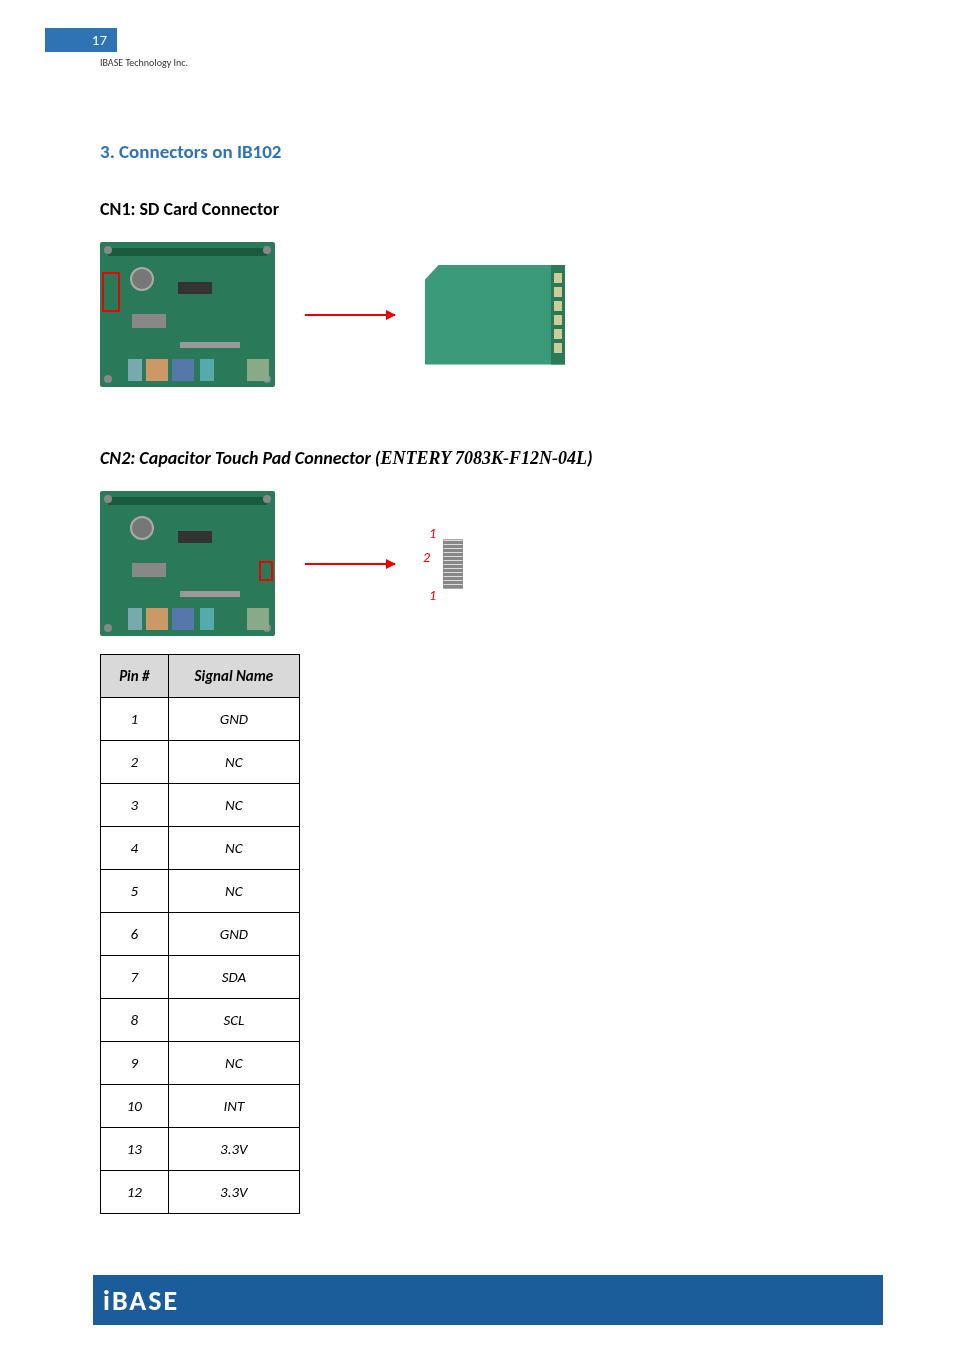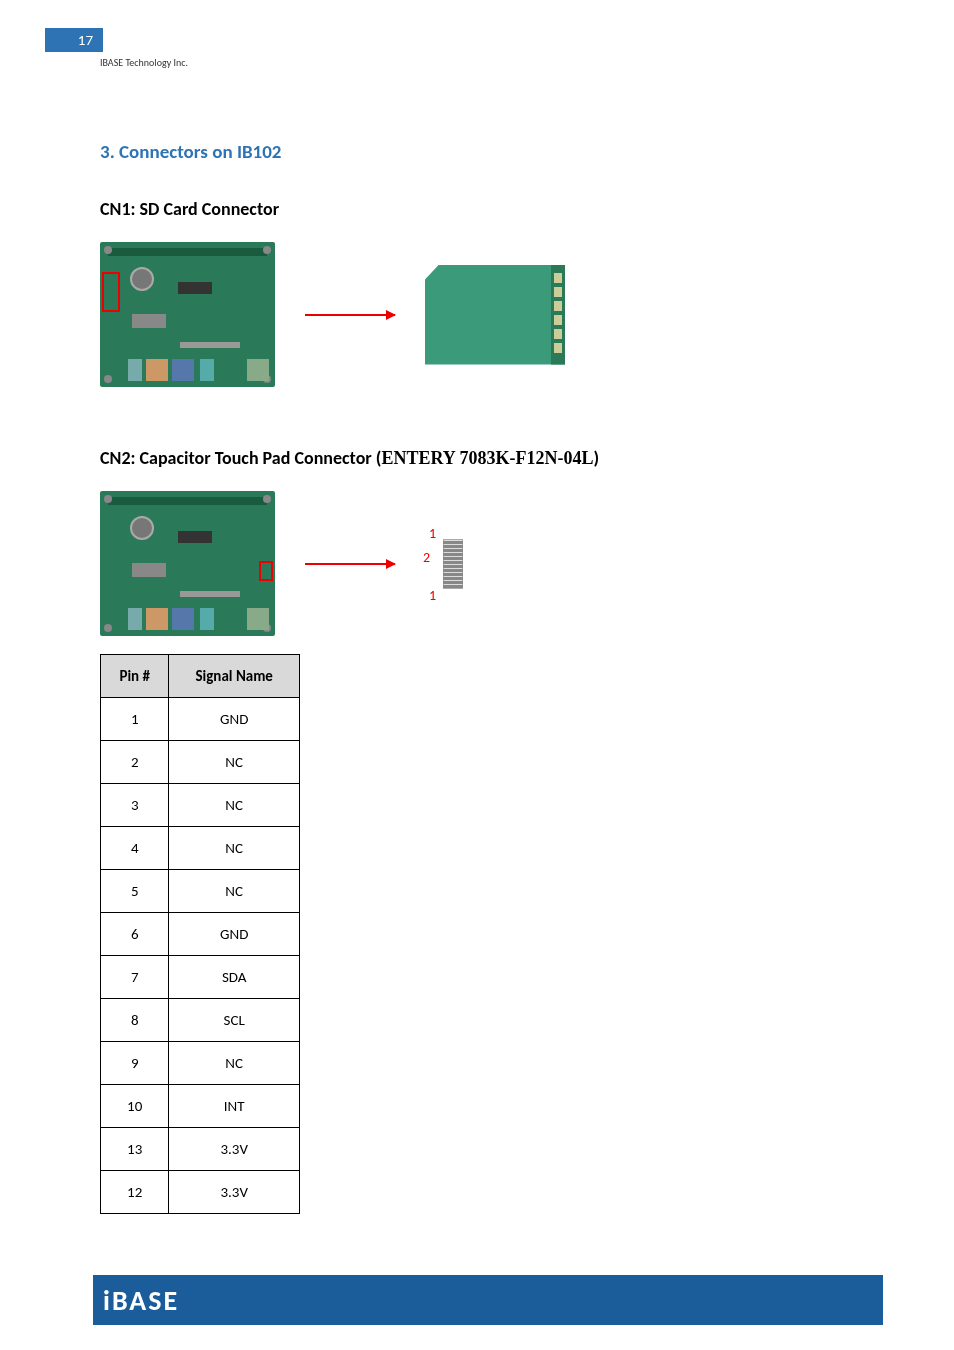--- a/index.html
+++ b/index.html
@@ -10,21 +10,21 @@
     background: #fff;
     position: relative;
     color: #000;
   }
   .page-number {
     position: absolute;
     top: 28px;
     left: 45px;
     background: #2e74b5;
     color: #fff;
-    width: 58px;
+    width: 72px;
     padding: 3px 0;
     text-align: right;
     padding-right: 10px;
     font-size: 15px;
   }
   .company {
     position: absolute;
     top: 56px;
     left: 100px;
     font-size: 10px;
@@ -42,21 +42,21 @@
     font-weight: bold;
     margin-bottom: 35px;
   }
   .sub-h {
     font-size: 18px;
     font-weight: bold;
     margin-bottom: 22px;
     color: #000;
   }
   .cn1-block { margin-bottom: 60px; }
-  .cn2-block { margin-bottom: 36px; }
+  .cn2-block { margin-bottom: 36px; font-style: italic; }
   .board-row { display: flex; align-items: center; gap: 30px; }
   .board {
     width: 175px; height: 145px;
     background: #2a7a5a;
     border-radius: 2px;
     position: relative;
   }
   .board .topbar { position:absolute; top:6px; left:8px; right:8px; height:8px; background:#1a5a3f; }
   .board .dot { position:absolute; width:8px; height:8px; background:#888; border-radius:50%; }
   .board .d1 { top:4px; left:4px; } .board .d2 { top:4px; right:4px; }

